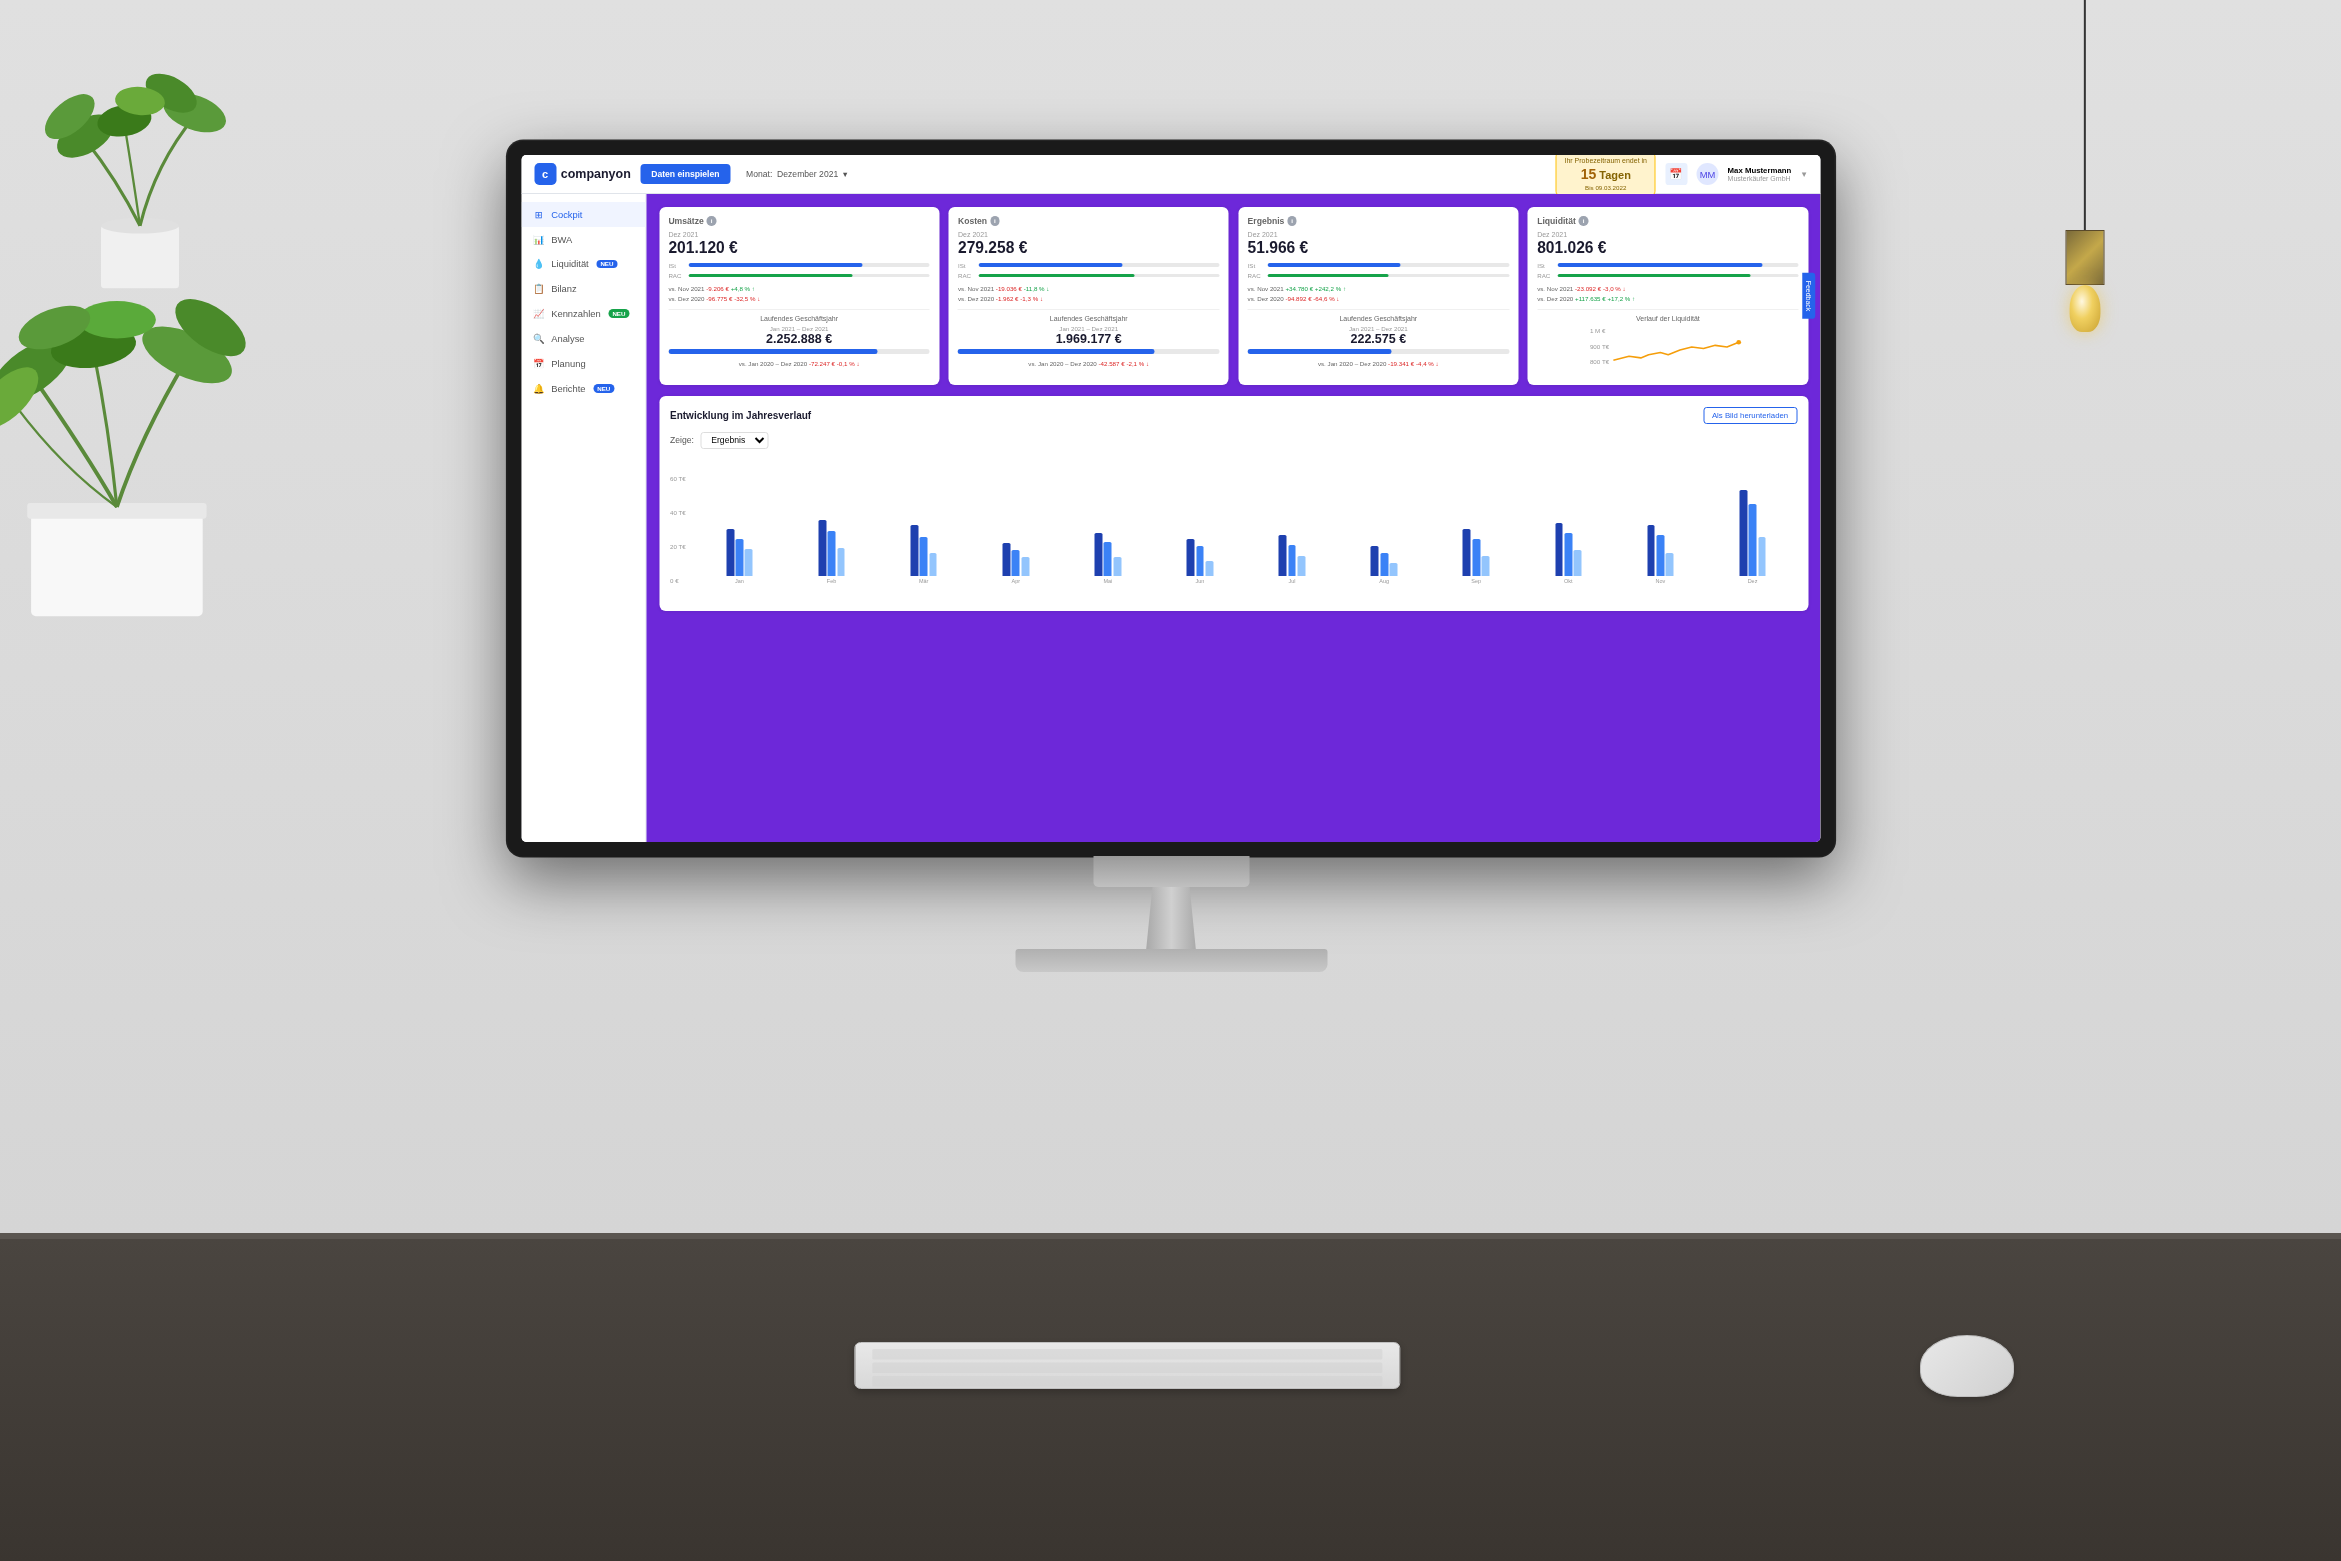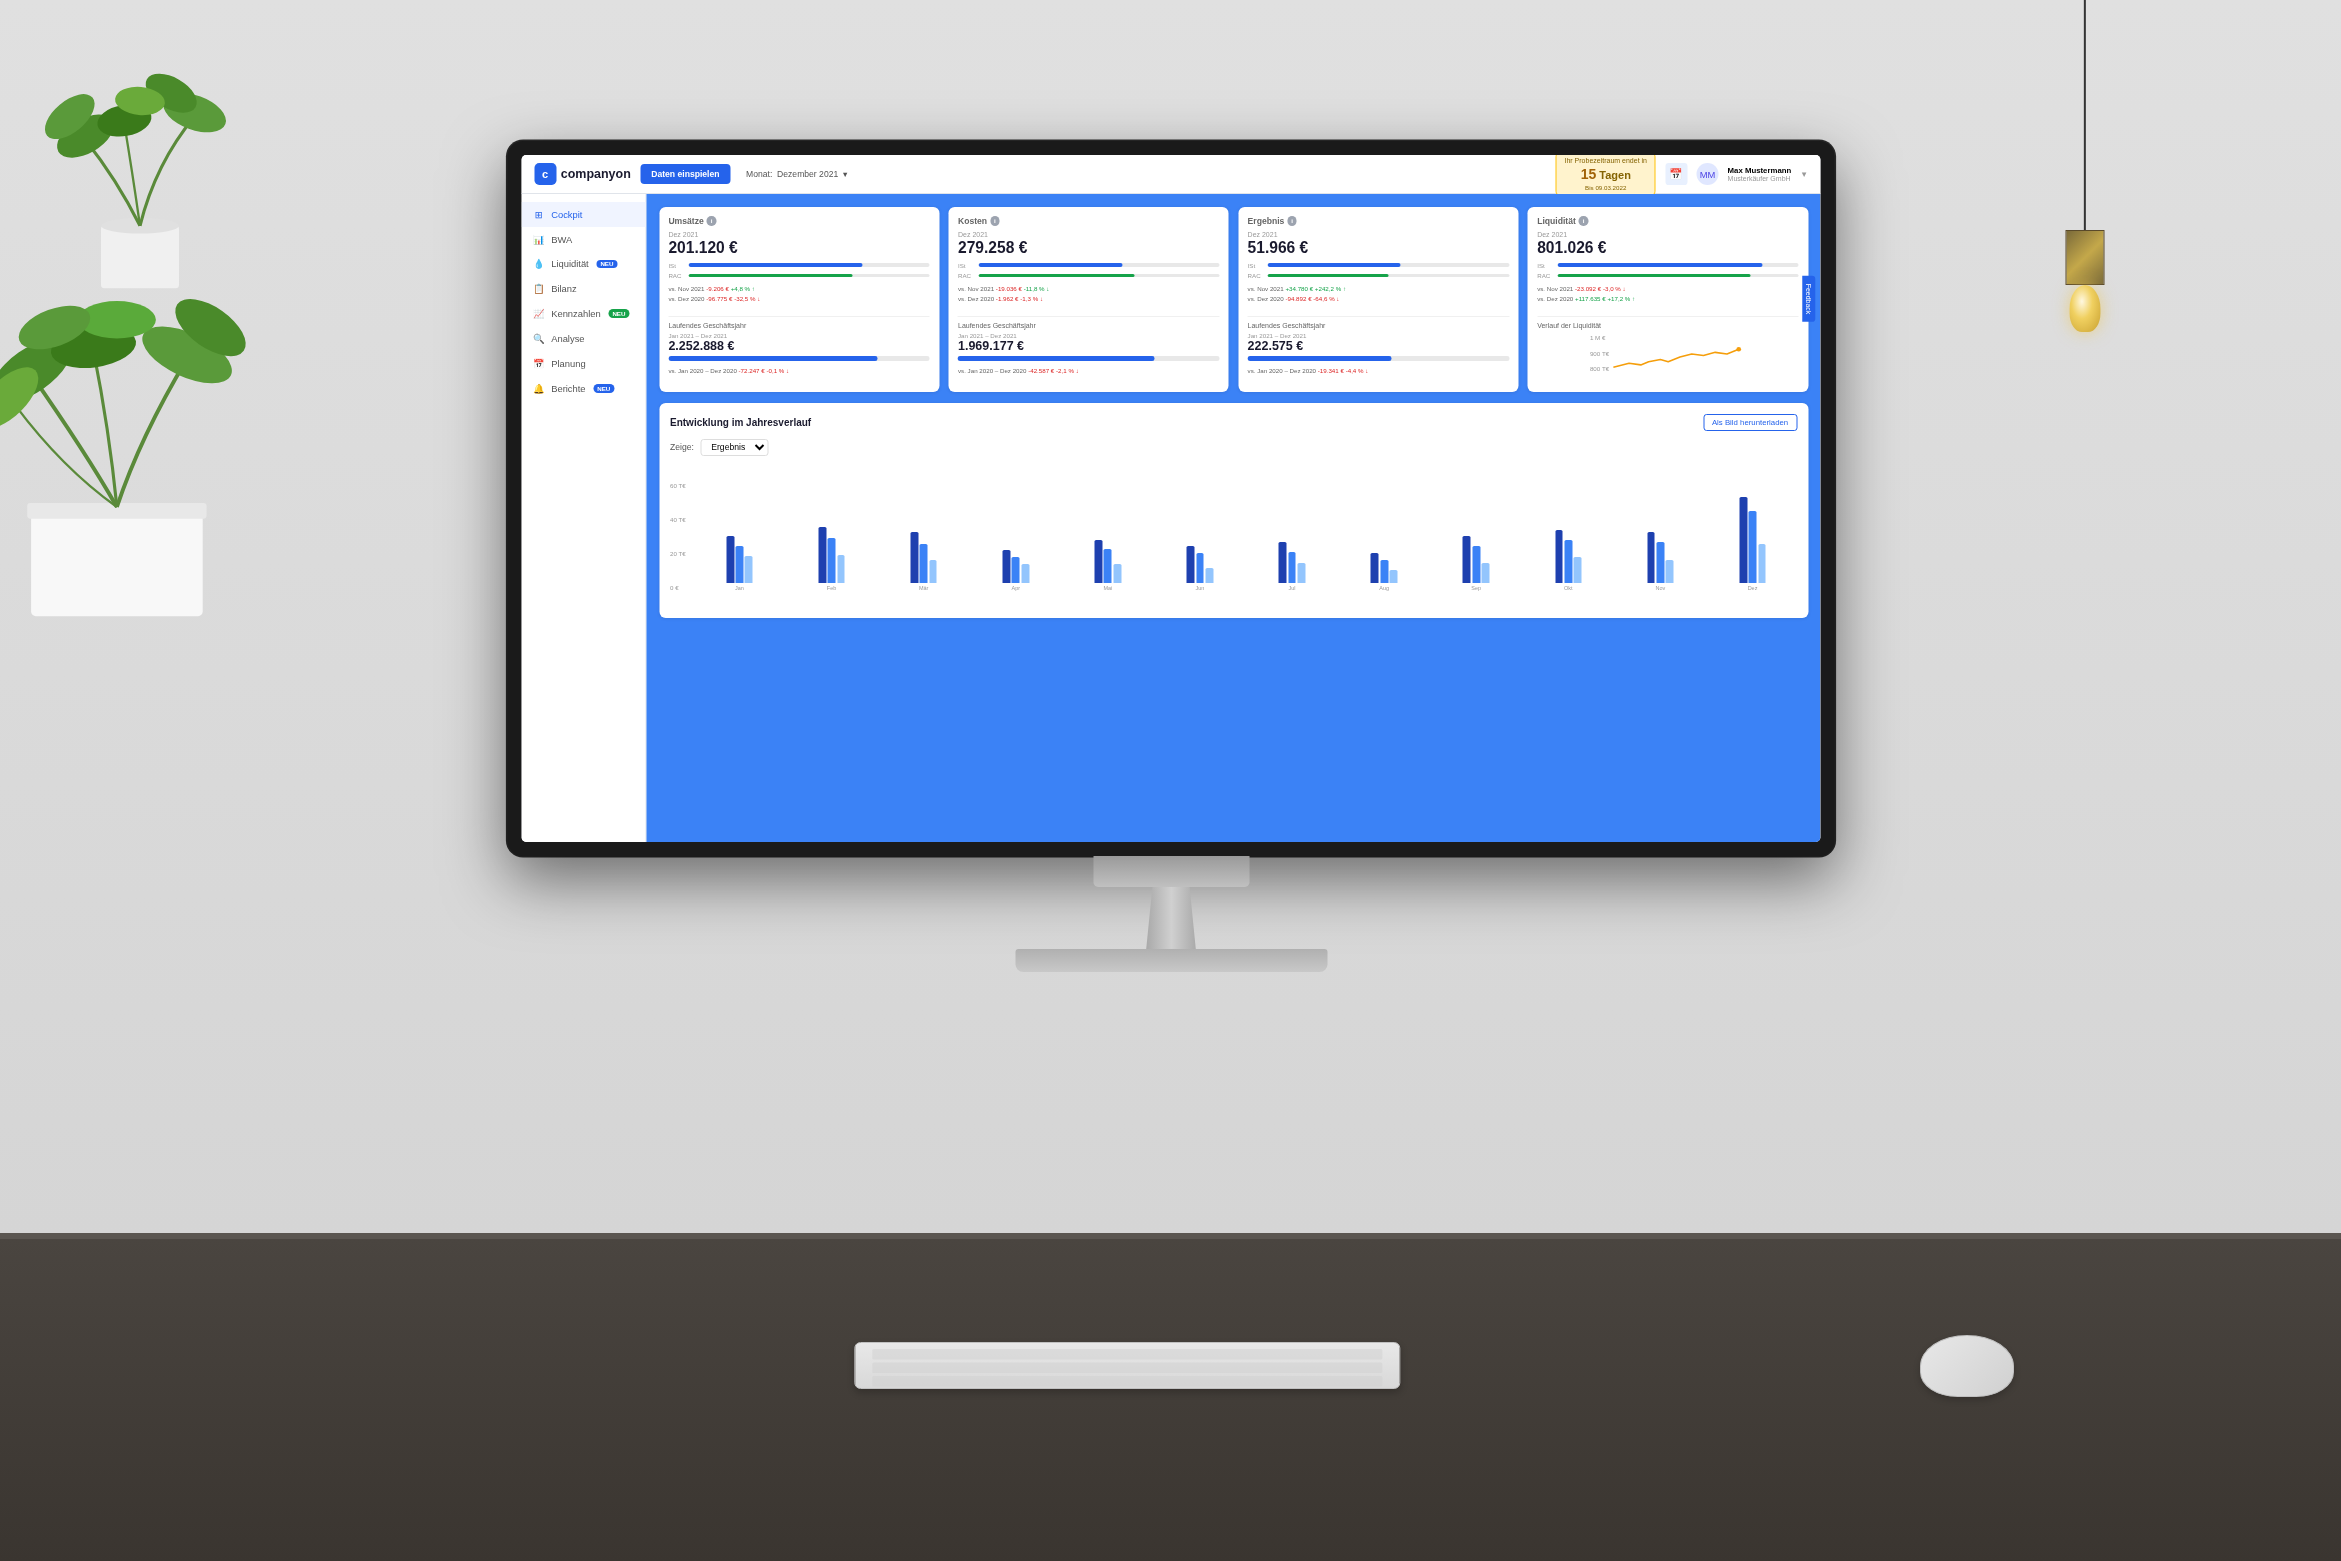--- a/index.html
+++ b/index.html
@@ -319,21 +319,21 @@
       margin-left: 1.6px;
     }
     .badge-blue { background: #2563eb; color: white; }
     .badge-green { background: #16a34a; color: white; }
 
     
     .main-content {
       flex: 1;
       overflow-y: auto;
       padding: 12.5px;
-      background: #3b82f6;
+      background: #6d28d9;
     }
 
     
     .kpi-row {
       display: grid;
       grid-template-columns: repeat(4, 1fr);
       gap: 9.4px;
       margin-bottom: 11px;
     }
 
@@ -406,23 +406,24 @@
       font-size: 6.2px;
       color: #666;
       margin-top: 4.7px;
       line-height: 1.6;
     }
 
     .val-red { color: #dc2626; }
     .val-green { color: #16a34a; }
 
     .kpi-sub-section {
-      margin-top: 13px;
+      margin-top: 6px;
       border-top: 0.8px solid #f0f0f0;
       padding-top: 4.7px;
+      text-align: center;
     }
 
     .kpi-sub-title {
       font-size: 7px;
       color: #666;
       margin-bottom: 3.1px;
     }
 
     .kpi-sub-value {
       font-size: 12.5px;

